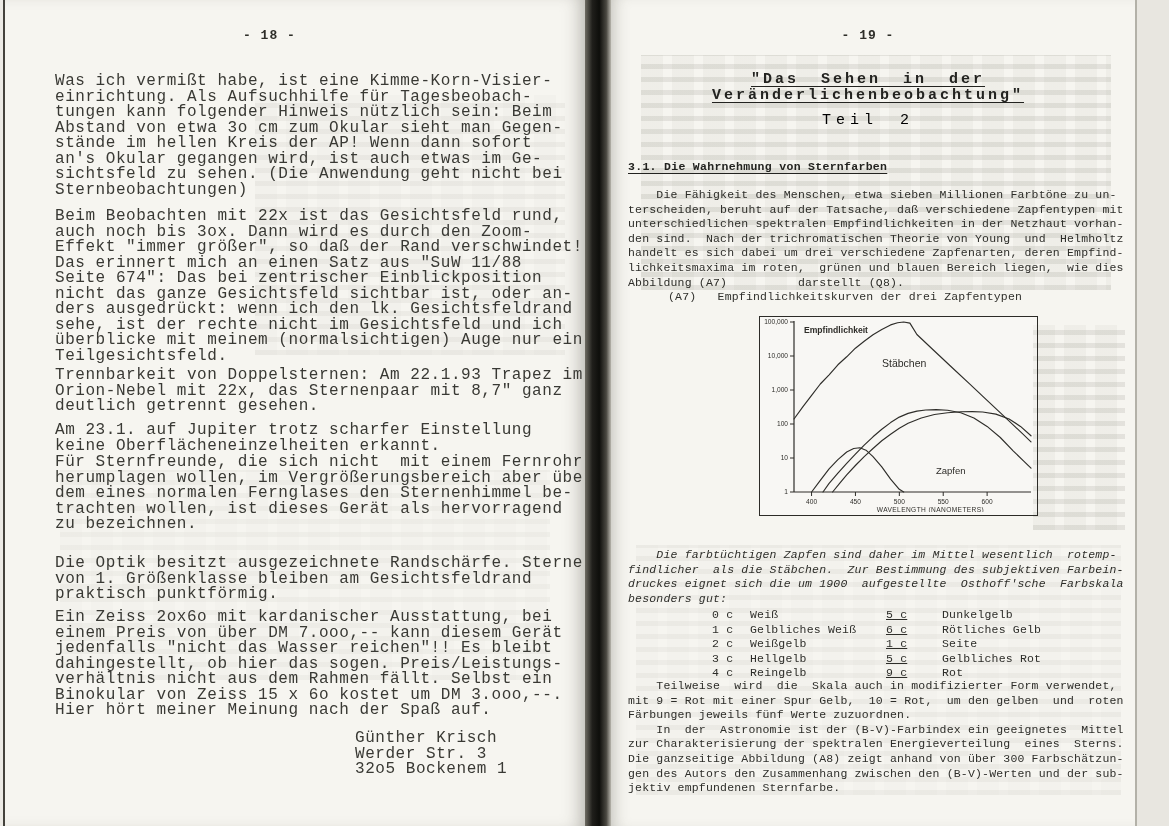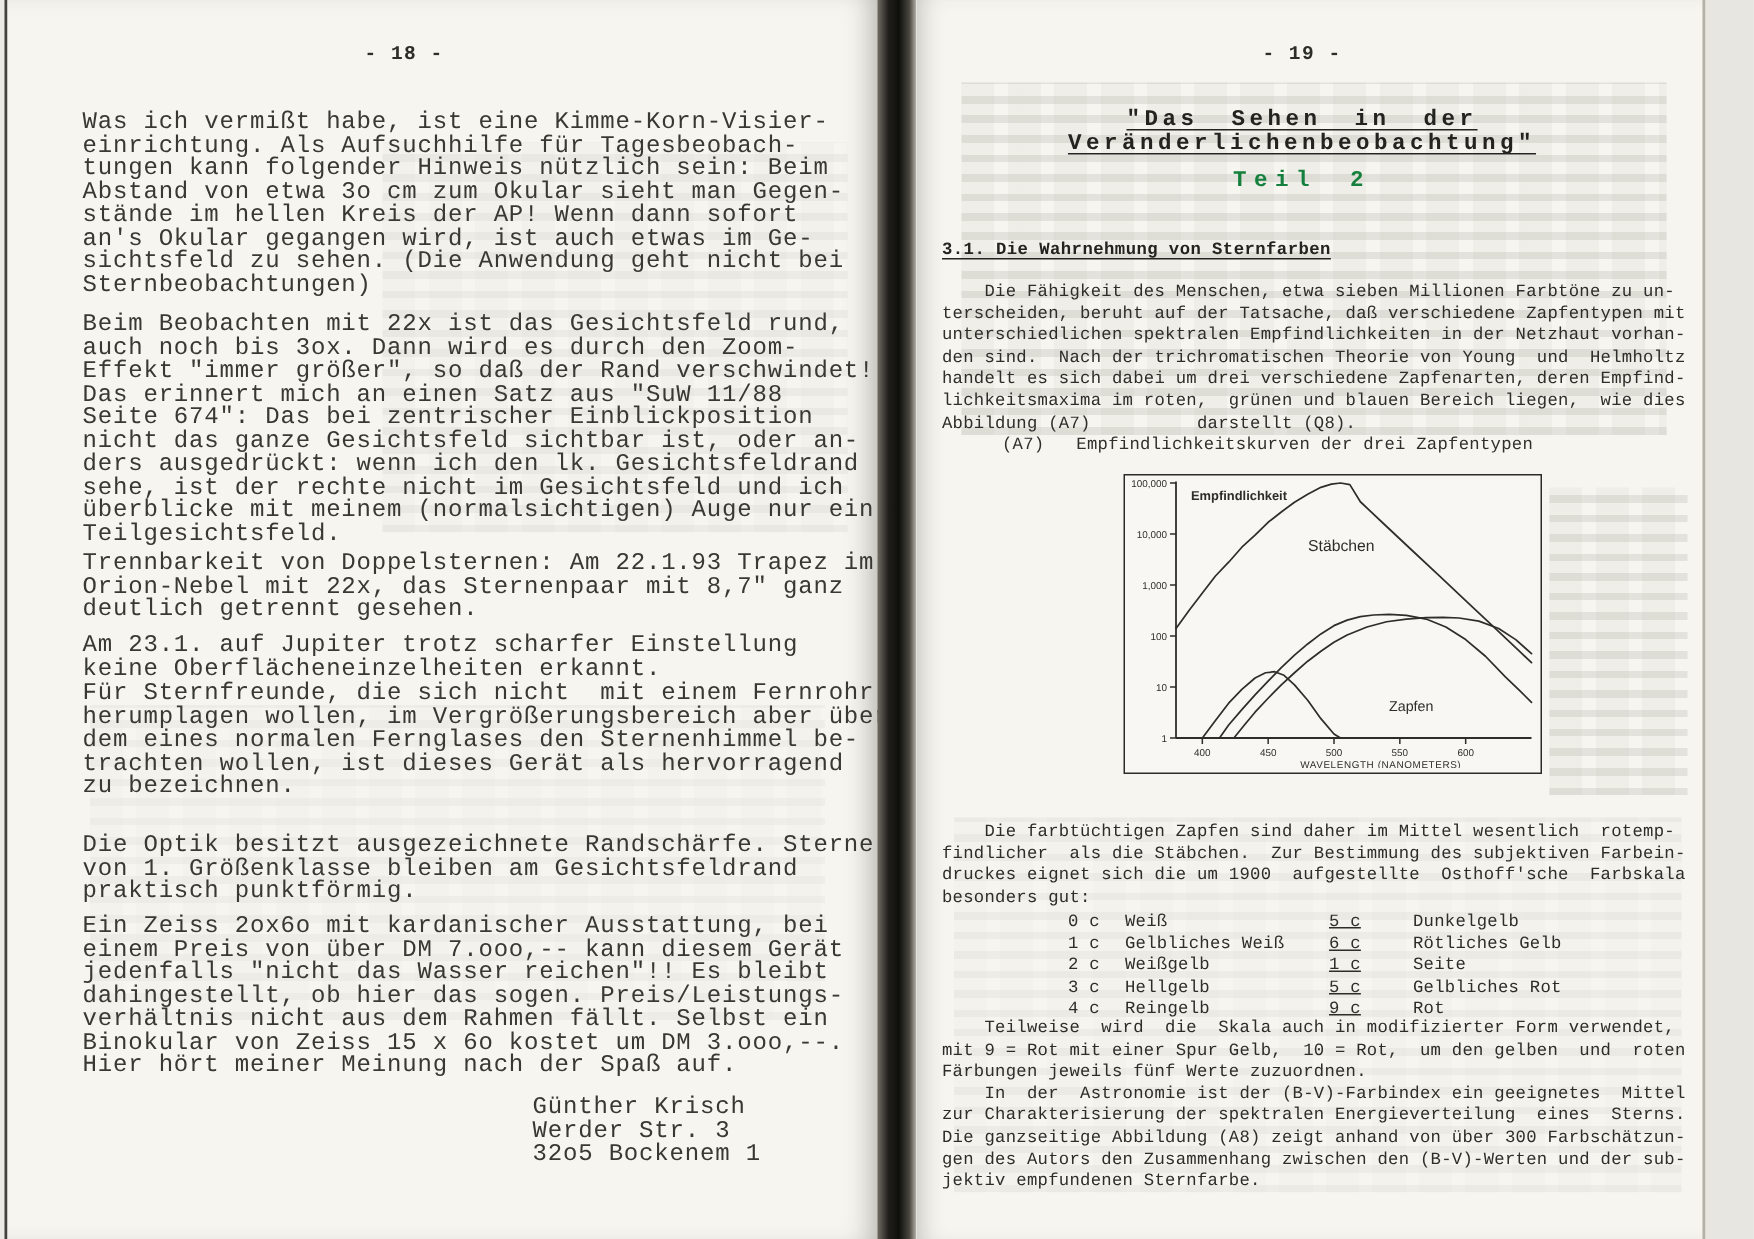--- a/index.html
+++ b/index.html
@@ -41,38 +41,38 @@
   .pl-sig{top:731px;left:350px !important;}
 
   
   .page-right .para{
     left:17px;font-size:11.5px;line-height:14.6px;letter-spacing:.18px;color:#2d2d29;
   }
   .title-block{position:absolute;left:0;top:72px;width:514px;text-align:center;color:#232320;}
   .title-line{font-size:15px;font-weight:bold;letter-spacing:3px;word-spacing:10px;line-height:16px;
     text-decoration:underline;text-underline-offset:3px;text-decoration-thickness:1.4px;}
   .subtitle{position:absolute;left:0;top:112px;width:514px;text-align:center;
-    font-size:15px;font-weight:bold;letter-spacing:5px;word-spacing:8px;color:#15803d;}
+    font-size:15px;font-weight:normal;letter-spacing:5px;word-spacing:8px;color:#000000;}
   .section-heading{position:absolute;left:17px;top:160px;font-size:11.5px;font-weight:bold;
     letter-spacing:.3px;text-decoration:underline;text-underline-offset:2.5px;color:#232320;}
   .pr-intro{top:188px;}
   .fig-caption{position:absolute;left:57px;top:290px;font-size:11.5px;letter-spacing:.18px;white-space:pre;}
-  .pr-cones{top:548px;}
+  .pr-cones{top:548px;font-style:italic;}
   .pr-tail{top:679px;}
 
   
   .color-scale{position:absolute;left:0;top:608px;width:514px;font-size:11.5px;line-height:14.6px;letter-spacing:.18px;color:#2d2d29;}
   .cs-row{position:relative;height:14.6px;margin-left:44px;}
   .cs-code-l{position:absolute;left:57px;}
   .cs-name-l{position:absolute;left:95px;}
   .cs-code-r{position:absolute;left:231px;text-decoration:underline;}
   .cs-name-r{position:absolute;left:287px;}
 
   
-  .chart-box{position:absolute;left:138px;top:316px;width:277px;height:198px;
+  .chart-box{position:absolute;left:148px;top:316px;width:277px;height:198px;
     border:1.6px solid #2c2b27;background:rgba(255,255,255,.25);}
   .chart-box svg{display:block;}
 </style>
 </head>
 <body>
 
 <div class="scan-edge-left"></div>
 
 <div class="page page-left">
   <div class="ghost faint" style="left:250px;top:95px;width:310px;height:260px;"></div>

